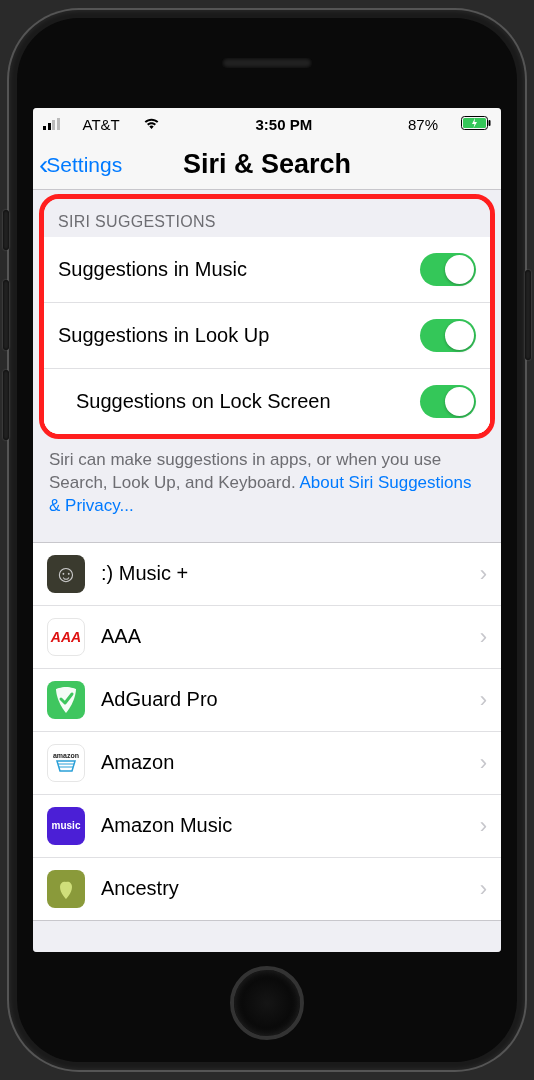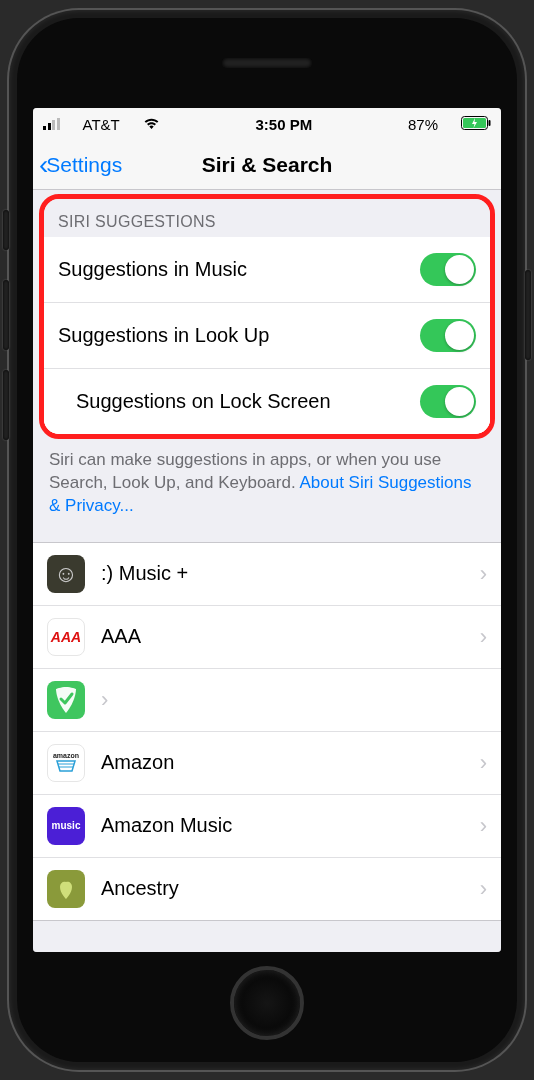--- a/index.html
+++ b/index.html
@@ -100,21 +100,21 @@
     left: 6px;
     top: 0;
     height: 100%;
     display: flex;
     align-items: center;
     color: #007aff;
     font-size: 21px;
   }
   .nav-back .chev { font-size:28px; font-weight:400; line-height:0; margin-right:-2px; }
   .nav-title {
-    font-size: 21px;
+    font-size: 27px;
     font-weight: 600;
     color: #000;
   }
 
   .content { flex:1; overflow-y:auto; background:#efeff4; }
 
   .highlight-box {
     margin: 4px 6px 0 6px;
     border: 5px solid #ff1e1e;
     border-radius: 20px;
@@ -272,20 +272,21 @@
             <span class="app-name">AAA</span>
             <span class="chevron">›</span>
           </div>
           <div class="app-row">
             <span class="app-icon icon-adguard">
               <svg width="26" height="28" viewBox="0 0 26 28">
                   <path d="M13 1 C8 1 3 3 3 3 C3 3 3 15 13 27 C23 15 23 3 23 3 C23 3 18 1 13 1 Z" fill="#fff" opacity="0.95"></path>
                   <path d="M8 13 L12 17 L19 8" stroke="#3fc65f" stroke-width="3" fill="none" stroke-linecap="round" stroke-linejoin="round"></path>
                 </svg>
             </span>
+            <span class="app-name">AdGuard Pro</span>
             <span class="chevron">›</span>
           </div>
           <div class="app-row">
             <span class="app-icon icon-amazon">
               <span style="font-size:7px;color:#222;font-weight:700;line-height:1;">amazon</span>
               <svg width="26" height="14" viewBox="0 0 26 14">
                   <path d="M4 2 L22 2 L19 12 L7 12 Z" fill="none" stroke="#2aa0d8" stroke-width="1.5"></path>
                   <line x1="5" y1="5" x2="21" y2="5" stroke="#2aa0d8" stroke-width="1"></line>
                   <line x1="6" y1="8" x2="20" y2="8" stroke="#2aa0d8" stroke-width="1"></line>
                 </svg>

